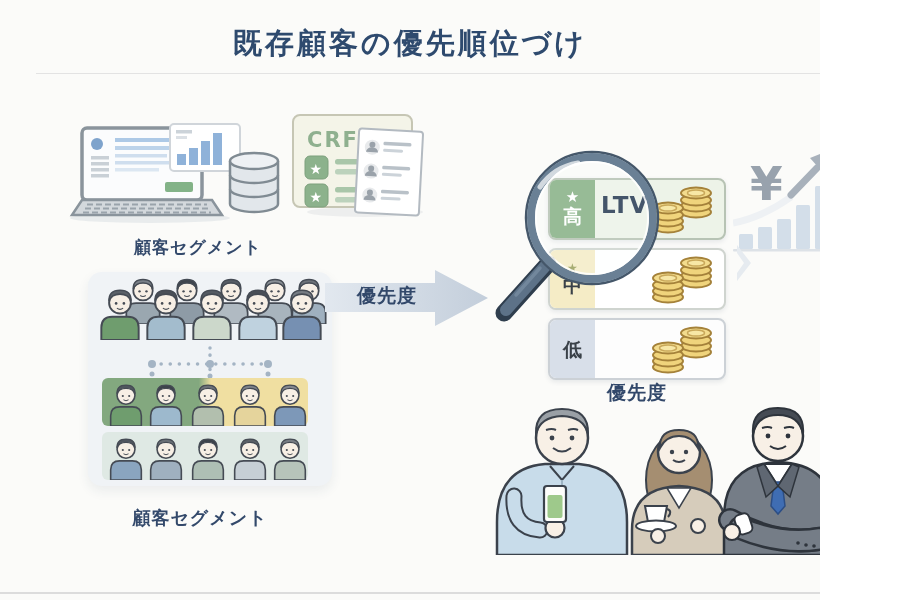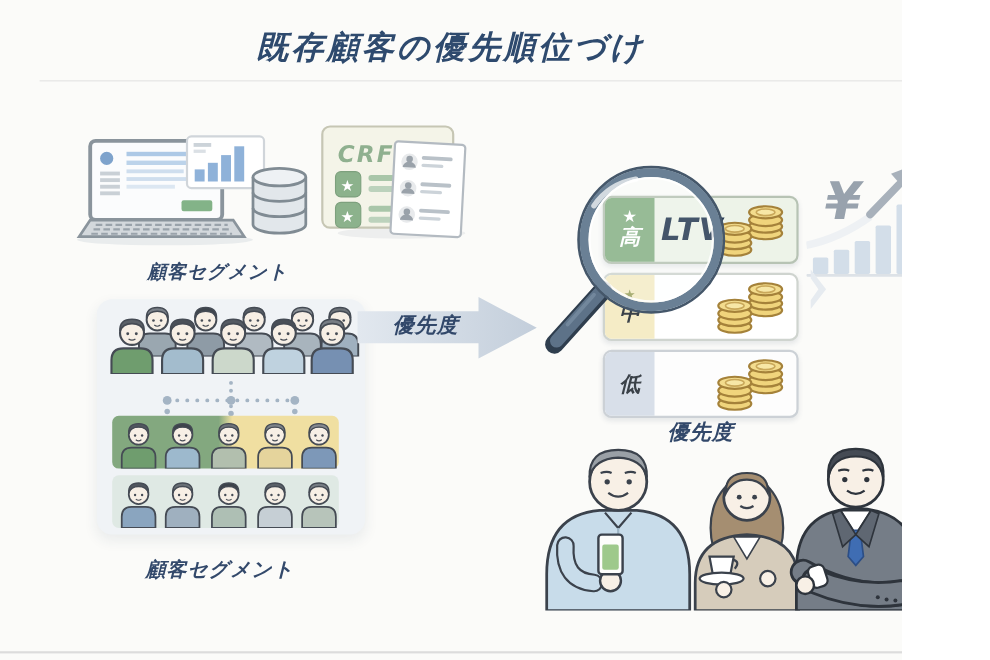--- a/index.html
+++ b/index.html
@@ -1,17 +1,17 @@
 <!DOCTYPE html>
 <html><head>
 <meta charset="utf-8">
 <style>
   html,body{margin:0;padding:0;}
   body{font-family:"DejaVu Sans","Liberation Sans",sans-serif;}
-  .canvas{position:relative;width:820px;height:600px;background:#fbfbf9;overflow:hidden;font-style:italic;}
+  .canvas{position:relative;width:820px;height:600px;background:#fbfbf9;overflow:hidden;}
   svg{display:block;}
   svg text{font-family:"DejaVu Sans","Liberation Sans",sans-serif;}
 
   
   .title{position:absolute;top:24px;left:0;width:100%;text-align:center;
          font-size:29px;font-weight:bold;color:#2e4a6e;letter-spacing:3px;}
   .title-rule{position:absolute;top:73px;left:36px;width:828px;height:1px;background:#e3e3e3;}
   .bottom-rule{position:absolute;top:592px;left:0;width:900px;height:2px;background:#dcdcdc;}
 
   
@@ -41,21 +41,21 @@
             align-items:center;justify-content:center;gap:1px;flex:none;}
   .row-high .p-accent{background:#87b085;}
   .row-mid  .p-accent{background:#f5ecc6;}
   .row-low  .p-accent{background:#d8dfe9;}
   .p-star{line-height:1;}
   .row-high .p-star{color:#ffffff;font-size:15px;}
   .row-mid  .p-star{color:#9aa05c;font-size:12px;}
   .p-level{line-height:1.15;font-weight:bold;font-size:19px;}
   .row-high .p-level{color:#ffffff;}
   .row-mid .p-level,.row-low .p-level{color:#3a4148;}
-  .ltv{position:absolute;left:51px;top:12px;font-size:28px;font-weight:bold;color:#273a52;letter-spacing:1px;}
+  .ltv{position:absolute;left:51px;top:12px;font-size:23px;font-weight:bold;color:#273a52;letter-spacing:1px;}
   .coins{position:absolute;right:4px;top:1px;width:72px;height:56px;}
   .label-priority{position:absolute;left:557px;top:380px;width:160px;text-align:center;
                   font-size:19px;font-weight:bold;color:#32486a;letter-spacing:1px;}
 
   
   .magnifier{position:absolute;left:470px;top:135px;width:230px;height:220px;z-index:6;}
 
   
   .growth{position:absolute;left:733px;top:145px;width:112px;height:118px;}
   .yen{position:absolute;left:750px;top:156px;font-size:47px;font-weight:bold;color:#98a2ad;z-index:2;}

